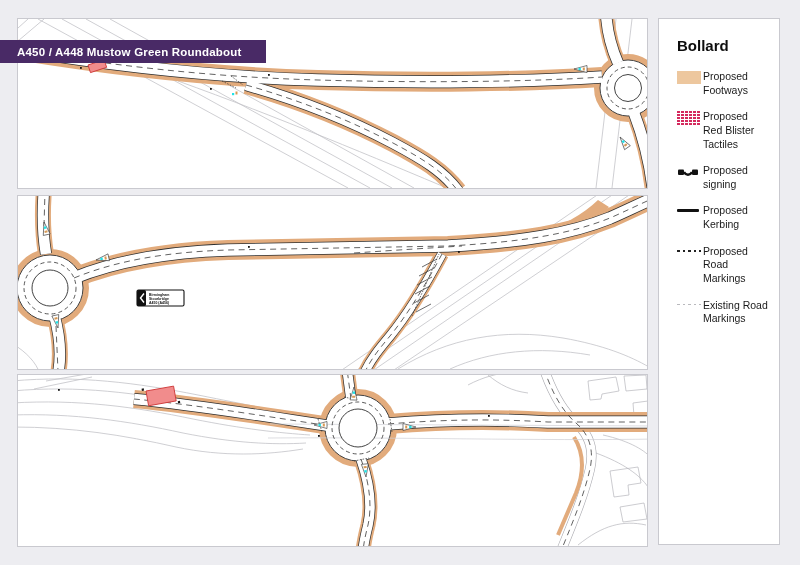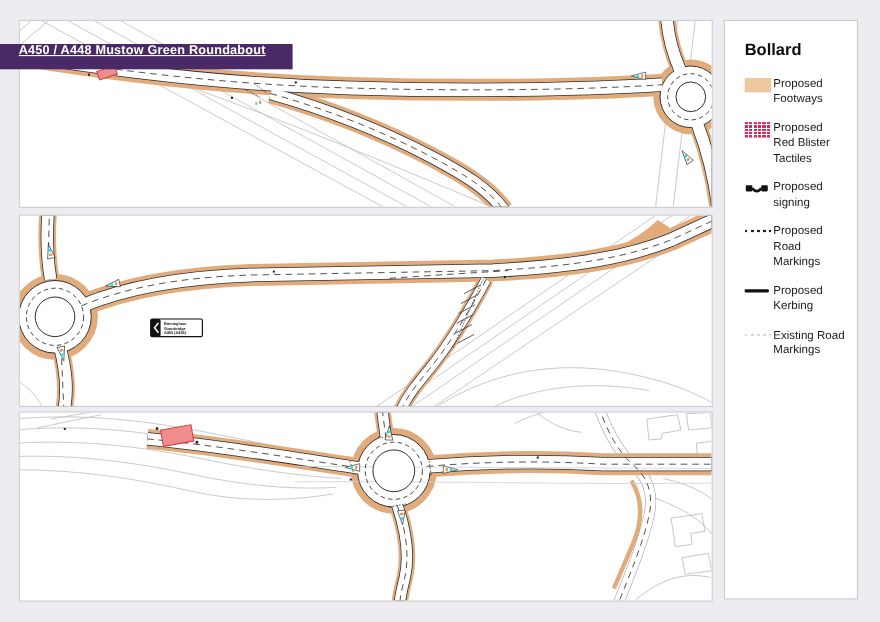--- a/index.html
+++ b/index.html
@@ -8,23 +8,22 @@
     background:var(--page_background,#ededf1);
     font-family:"Liberation Sans",sans-serif;
     position:relative;overflow:hidden;
   }
   .sheet{position:absolute;inset:0;}
 
   
   .banner{
     position:absolute;left:0;top:40px;width:266px;height:23px;
     background:var(--banner_purple,#492a66);
-    color:#fff;display:flex;align-items:flex-start;
+    color:#fff;display:flex;align-items:center;
     z-index:5;
-    text-decoration:underline;
   }
   .banner span{font-size:11.5px;font-weight:700;padding-left:17px;letter-spacing:.2px;white-space:nowrap;}
 
   
   .panel{
     position:absolute;left:17px;width:629px;
     background:#fff;border:1px solid #c9c9cf;
     overflow:hidden;box-sizing:content-box;
   }
   .panel svg{display:block;}
@@ -321,34 +320,34 @@
           <rect x="1" y="2.5" width="6" height="5.5" rx="1" fill="#111"></rect>
           <rect x="15" y="2.5" width="6" height="5.5" rx="1" fill="#111"></rect>
           <path d="M7 5 C9 8.6 13 8.6 15 5" fill="none" stroke="#111" stroke-width="2.4"></path>
         </svg>
       </span>
       <span class="lbl">Proposed signing</span>
     </div>
 
     <div class="li">
       <span class="ic">
+          <span class="sw-kerb" style="display:block"></span>
+        </span>
+      <span class="lbl">Proposed Kerbing</span>
+    </div>
+
+    <div class="li">
+      <span class="ic">
           <span class="sw-dash" style="display:block"></span>
         </span>
       <span class="lbl">Proposed Road Markings</span>
     </div>
 
     <div class="li">
       <span class="ic">
-          <span class="sw-kerb" style="display:block"></span>
-        </span>
-      <span class="lbl">Proposed Kerbing</span>
-    </div>
-
-    <div class="li">
-      <span class="ic">
           <span class="sw-dash-ex" style="display:block"></span>
         </span>
       <span class="lbl">Existing Road Markings</span>
     </div>
 
   </aside>
 
 </div>
 
 </body></html>

